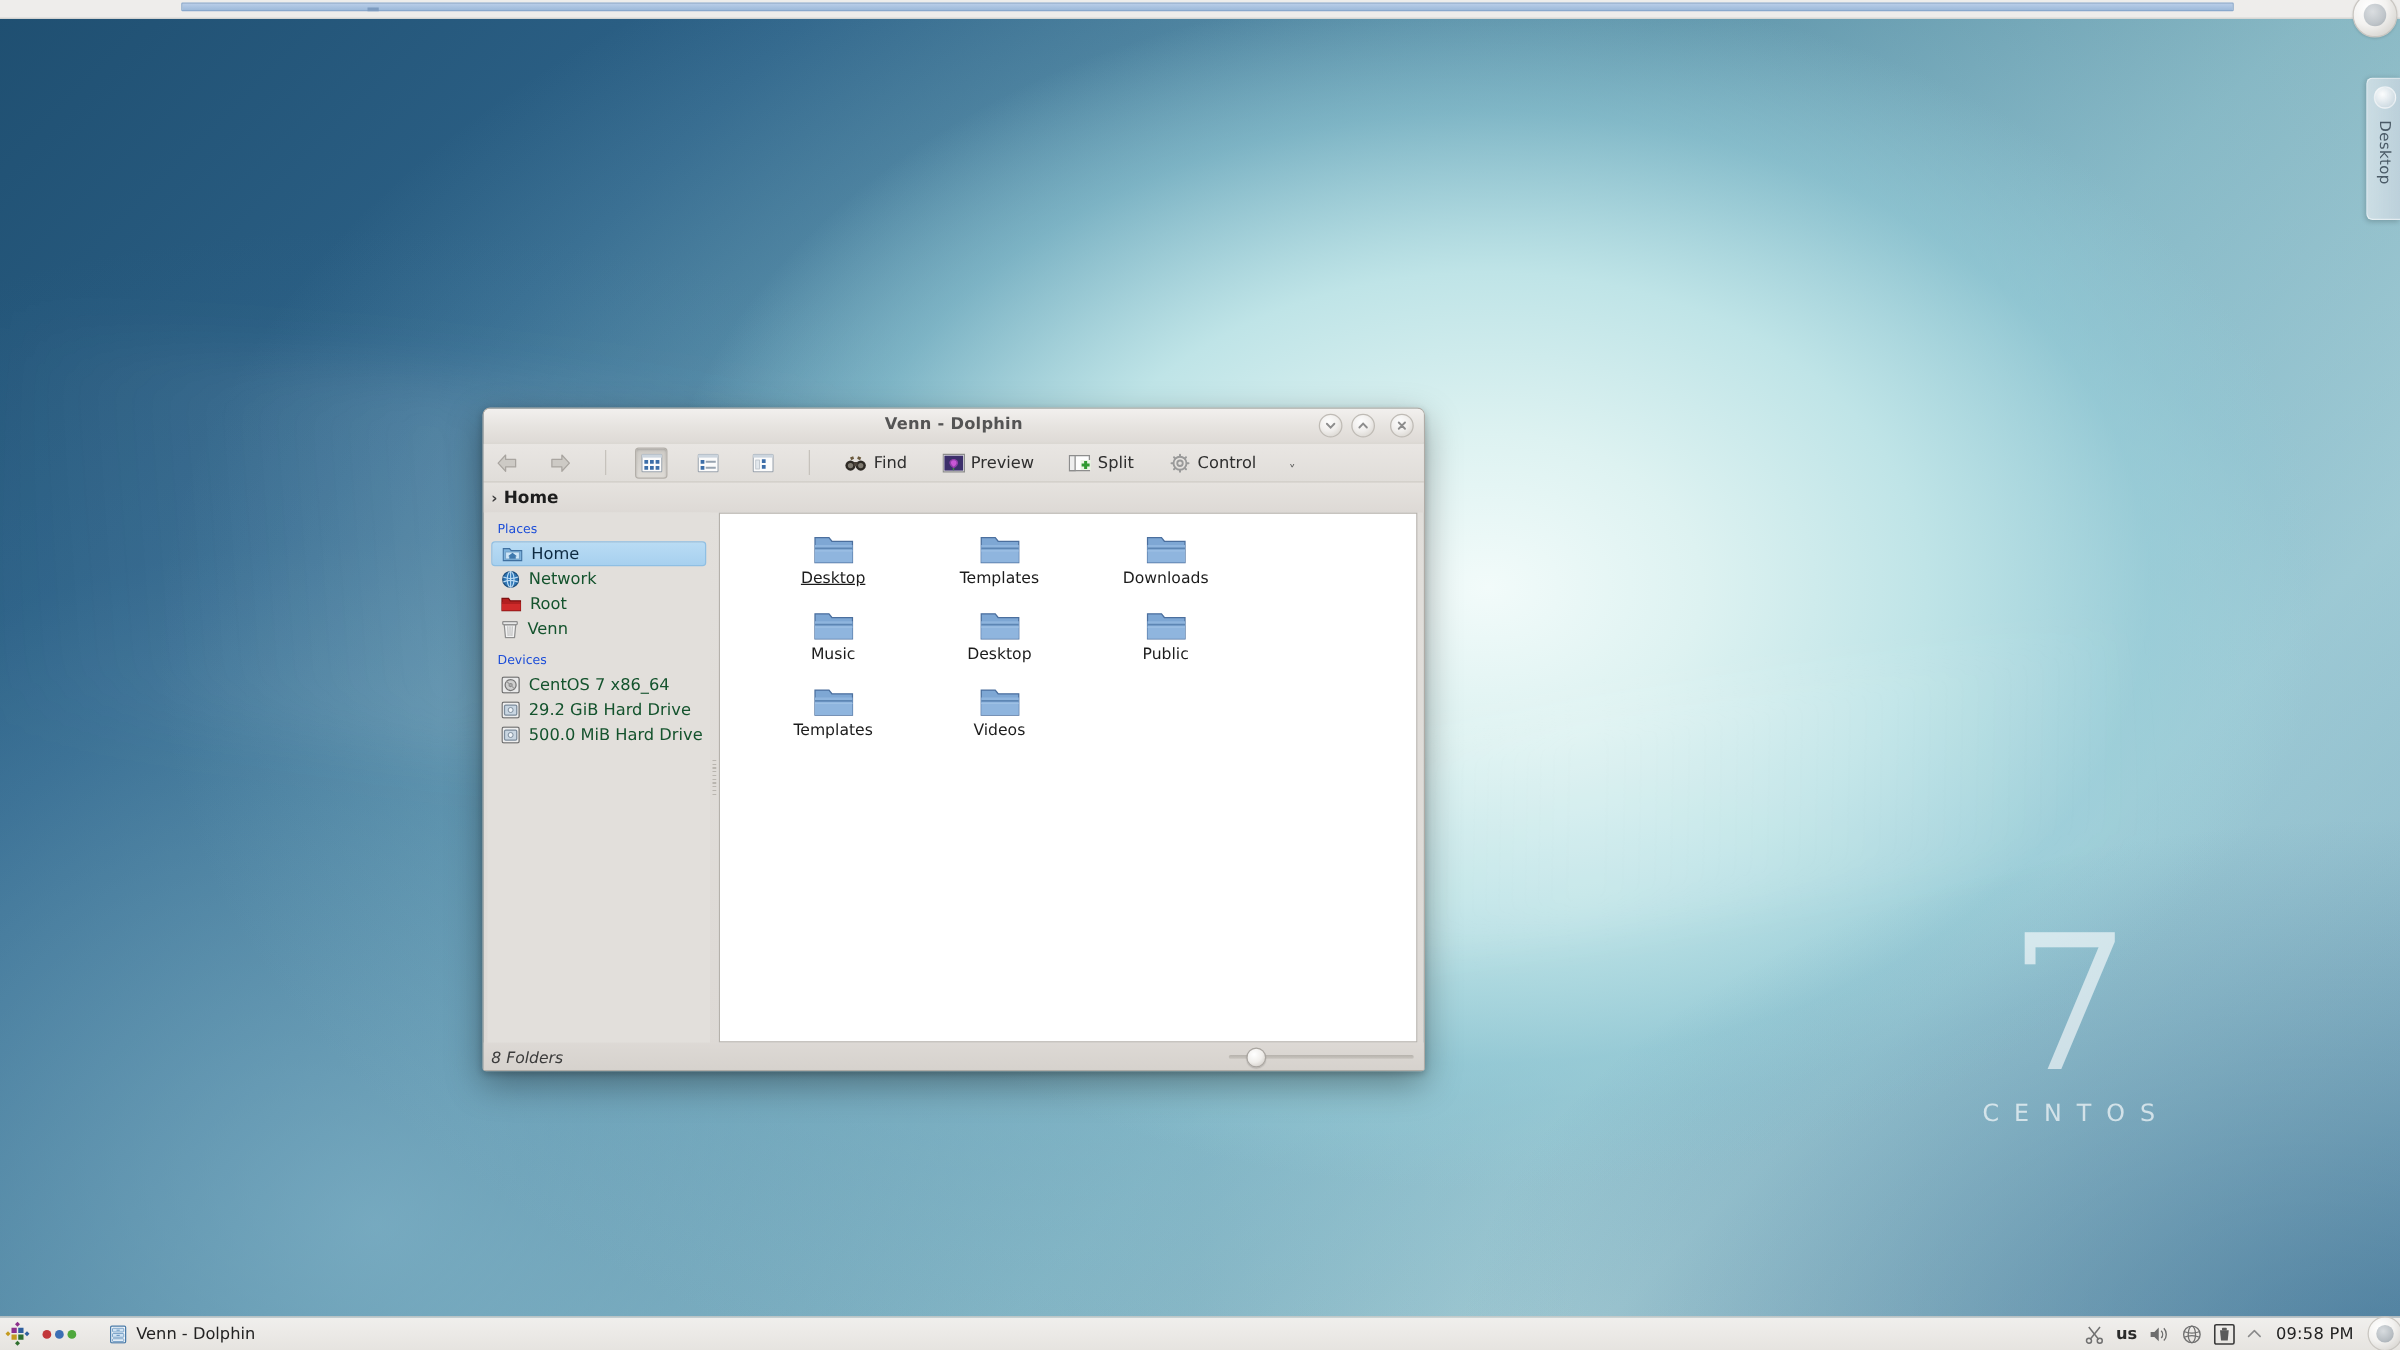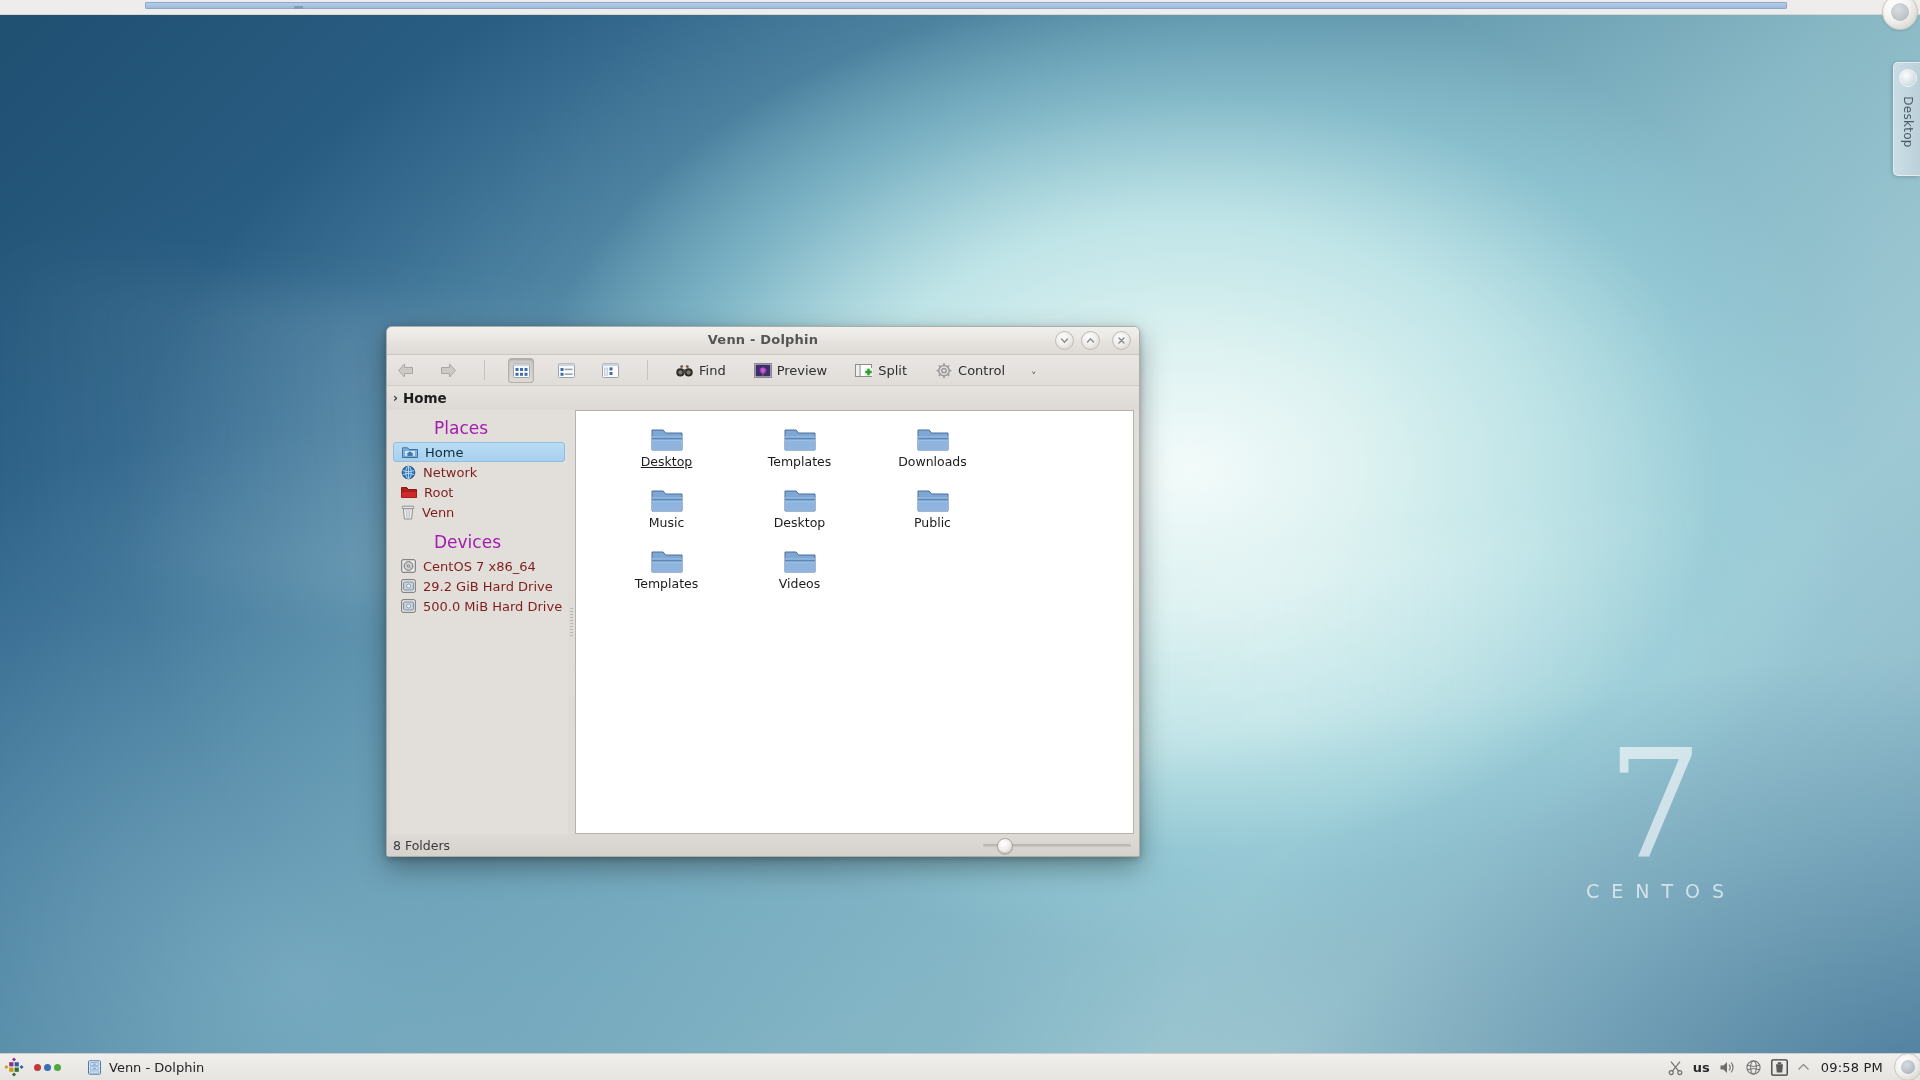--- a/index.html
+++ b/index.html
@@ -92,38 +92,38 @@
     border:1px solid #b3afa9;box-shadow:inset 0 1px 2px rgba(0,0,0,.18);}
   .tb-item{display:flex;align-items:center;gap:5px;padding:2px 6px 2px 4px;height:24px;border-radius:3px;}
   .tb-item .lbl{font-size:13px;color:#2f2f2f;}
   .tb-chev{margin-left:2px;color:#5b5b5b;font-size:11px;align-self:flex-end;padding-bottom:2px;}
   .urlbar{height:24px;display:flex;align-items:center;padding-left:6px;
     background:linear-gradient(180deg,#e6e3df,#ddd9d5);}
   .crumb-arrow{font-size:12px;color:#3b3b3b;margin-right:5px;font-weight:bold;}
   .crumb-text{font-size:13.5px;font-weight:bold;color:#1d1d1d;}
   .body-row{display:flex;height:424px;padding:0 3px;}
   .places{width:178px;background:#e2dfdb;padding-top:6px;}
-  .places-head{font-size:17px;color:#a21caf;padding:2px 0 4px 8px;margin-left:36px;}
+  .places-head{font-size:10px;color:#1d4ed8;padding:2px 0 4px 8px;}
   .place{display:flex;align-items:center;gap:7px;height:20px;padding-left:8px;margin:0 3px;
-    border-radius:3px;font-size:13px;color:#7f1d1d;}
+    border-radius:3px;font-size:13px;color:#14532d;}
   .place.selected{background:linear-gradient(180deg,#b9dcf4 0%, #a7d0ef 100%);
     border:1px solid #8fbfe3;color:#0d2a42;height:18px;}
   .splitter{width:7px;display:flex;align-items:center;justify-content:center;}
   .splitter .grip{width:3px;height:28px;
     background:repeating-linear-gradient(180deg,#b9b5af 0 1px,transparent 1px 3px);}
   .viewpane{flex:1;background:#ffffff;border:1px solid #b5b1ab;margin:0 2px 0 0;
     position:relative;overflow:hidden;}
   .icongrid{display:flex;flex-wrap:wrap;padding:14px 10px 0 24px;}
   .iconcell{width:133px;height:61px;display:flex;flex-direction:column;align-items:center;
     margin-bottom:0px;}
   .iconcell .name{font-size:12.5px;color:#1c1c1c;margin-top:2px;}
   .iconcell.hovered .name{text-decoration:underline;}
   .statusbar{height:22px;display:flex;align-items:center;justify-content:space-between;
     padding:0 8px 0 6px;background:linear-gradient(180deg,#ddd9d5,#d6d2cd);}
-  .status-text{font-size:12.5px;color:#3b3b3b;}
+  .status-text{font-size:12.5px;color:#3b3b3b;font-style:italic;}
   .zoomslider{position:relative;width:148px;height:14px;display:flex;align-items:center;}
   .zoomslider .track{position:absolute;left:0;right:0;top:6px;height:3px;border-radius:2px;
     background:linear-gradient(180deg,#b6b2ac,#c9c5bf);}
   .zoomslider .handle{position:absolute;left:14px;top:0px;width:14px;height:14px;border-radius:50%;
     background:radial-gradient(circle at 38% 32%, #ffffff 0%, #f0eeeb 50%, #d7d3ce 80%, #c1bdb7 100%);
     border:1px solid #a9a5a0;box-shadow:0 1px 1px rgba(0,0,0,.15);}
 
   
   #taskbar{position:absolute;left:0;bottom:0;width:1920px;height:26px;
     background:linear-gradient(180deg,#f0efed 0%, #eceae7 45%, #e6e4e0 100%);

